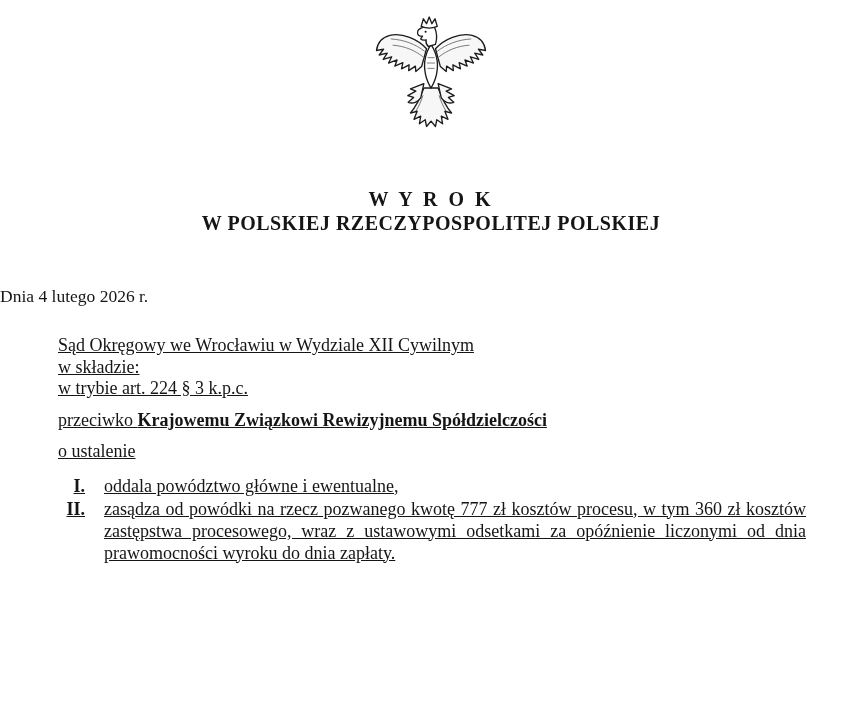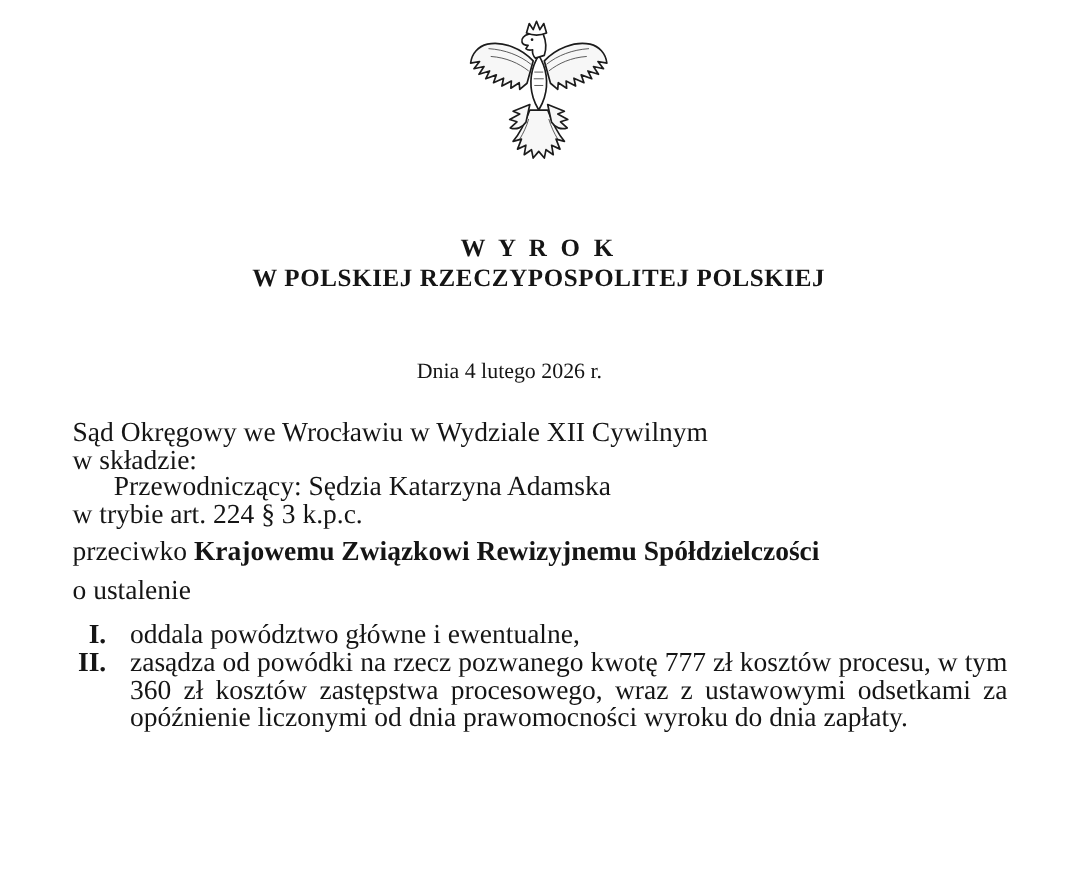--- a/index.html
+++ b/index.html
@@ -37,29 +37,30 @@
   }
   .subtitle {
     font-size: 20px;
     font-weight: bold;
     letter-spacing: 0.5px;
     line-height: 24px;
   }
   .date-line {
     margin-top: 50px;
     padding-right: 47px;
-    text-align: center;
+    text-align: left;
     font-size: 17.5px;
     line-height: 22px;
   }
   .body-block {
     margin-top: 28px;
     padding-left: 58px;
     padding-right: 56px;
-    font-size: 22px;
+    font-size: 18px;
+    text-decoration: underline;
   }
   .court-line {
     line-height: 21.5px;
   }
   .court-line.indent {
     padding-left: 33px;
   }
   .case-line {
     margin: 0;
     line-height: 22px;
@@ -133,21 +134,20 @@
     <div class="title">W Y R O K</div>
     <div class="subtitle">W POLSKIEJ RZECZYPOSPOLITEJ POLSKIEJ</div>
   </div>
 
   <div class="date-line">Dnia 4 lutego 2026 r.</div>
 
   <div class="body-block">
 
     <div class="court-line">Sąd Okręgowy we Wrocławiu w Wydziale XII Cywilnym</div>
     <div class="court-line">w składzie:</div>
-    <div class="court-line indent">Przewodniczący: Sędzia Katarzyna Adamska</div>
     <div class="court-line">w trybie art. 224 § 3 k.p.c.</div>
 
     <p class="case-line next"><span>przeciwko </span><span class="bold">Krajowemu Związkowi Rewizyjnemu Spółdzielczości</span></p>
     <p class="case-line next"><span>o ustalenie</span><span class="bold"></span></p>
 
     <div class="ruling">
       <div class="ruling-item">
         <div class="numeral">I.</div>
         <div class="ruling-text">oddala powództwo główne i ewentualne,</div>
       </div>

